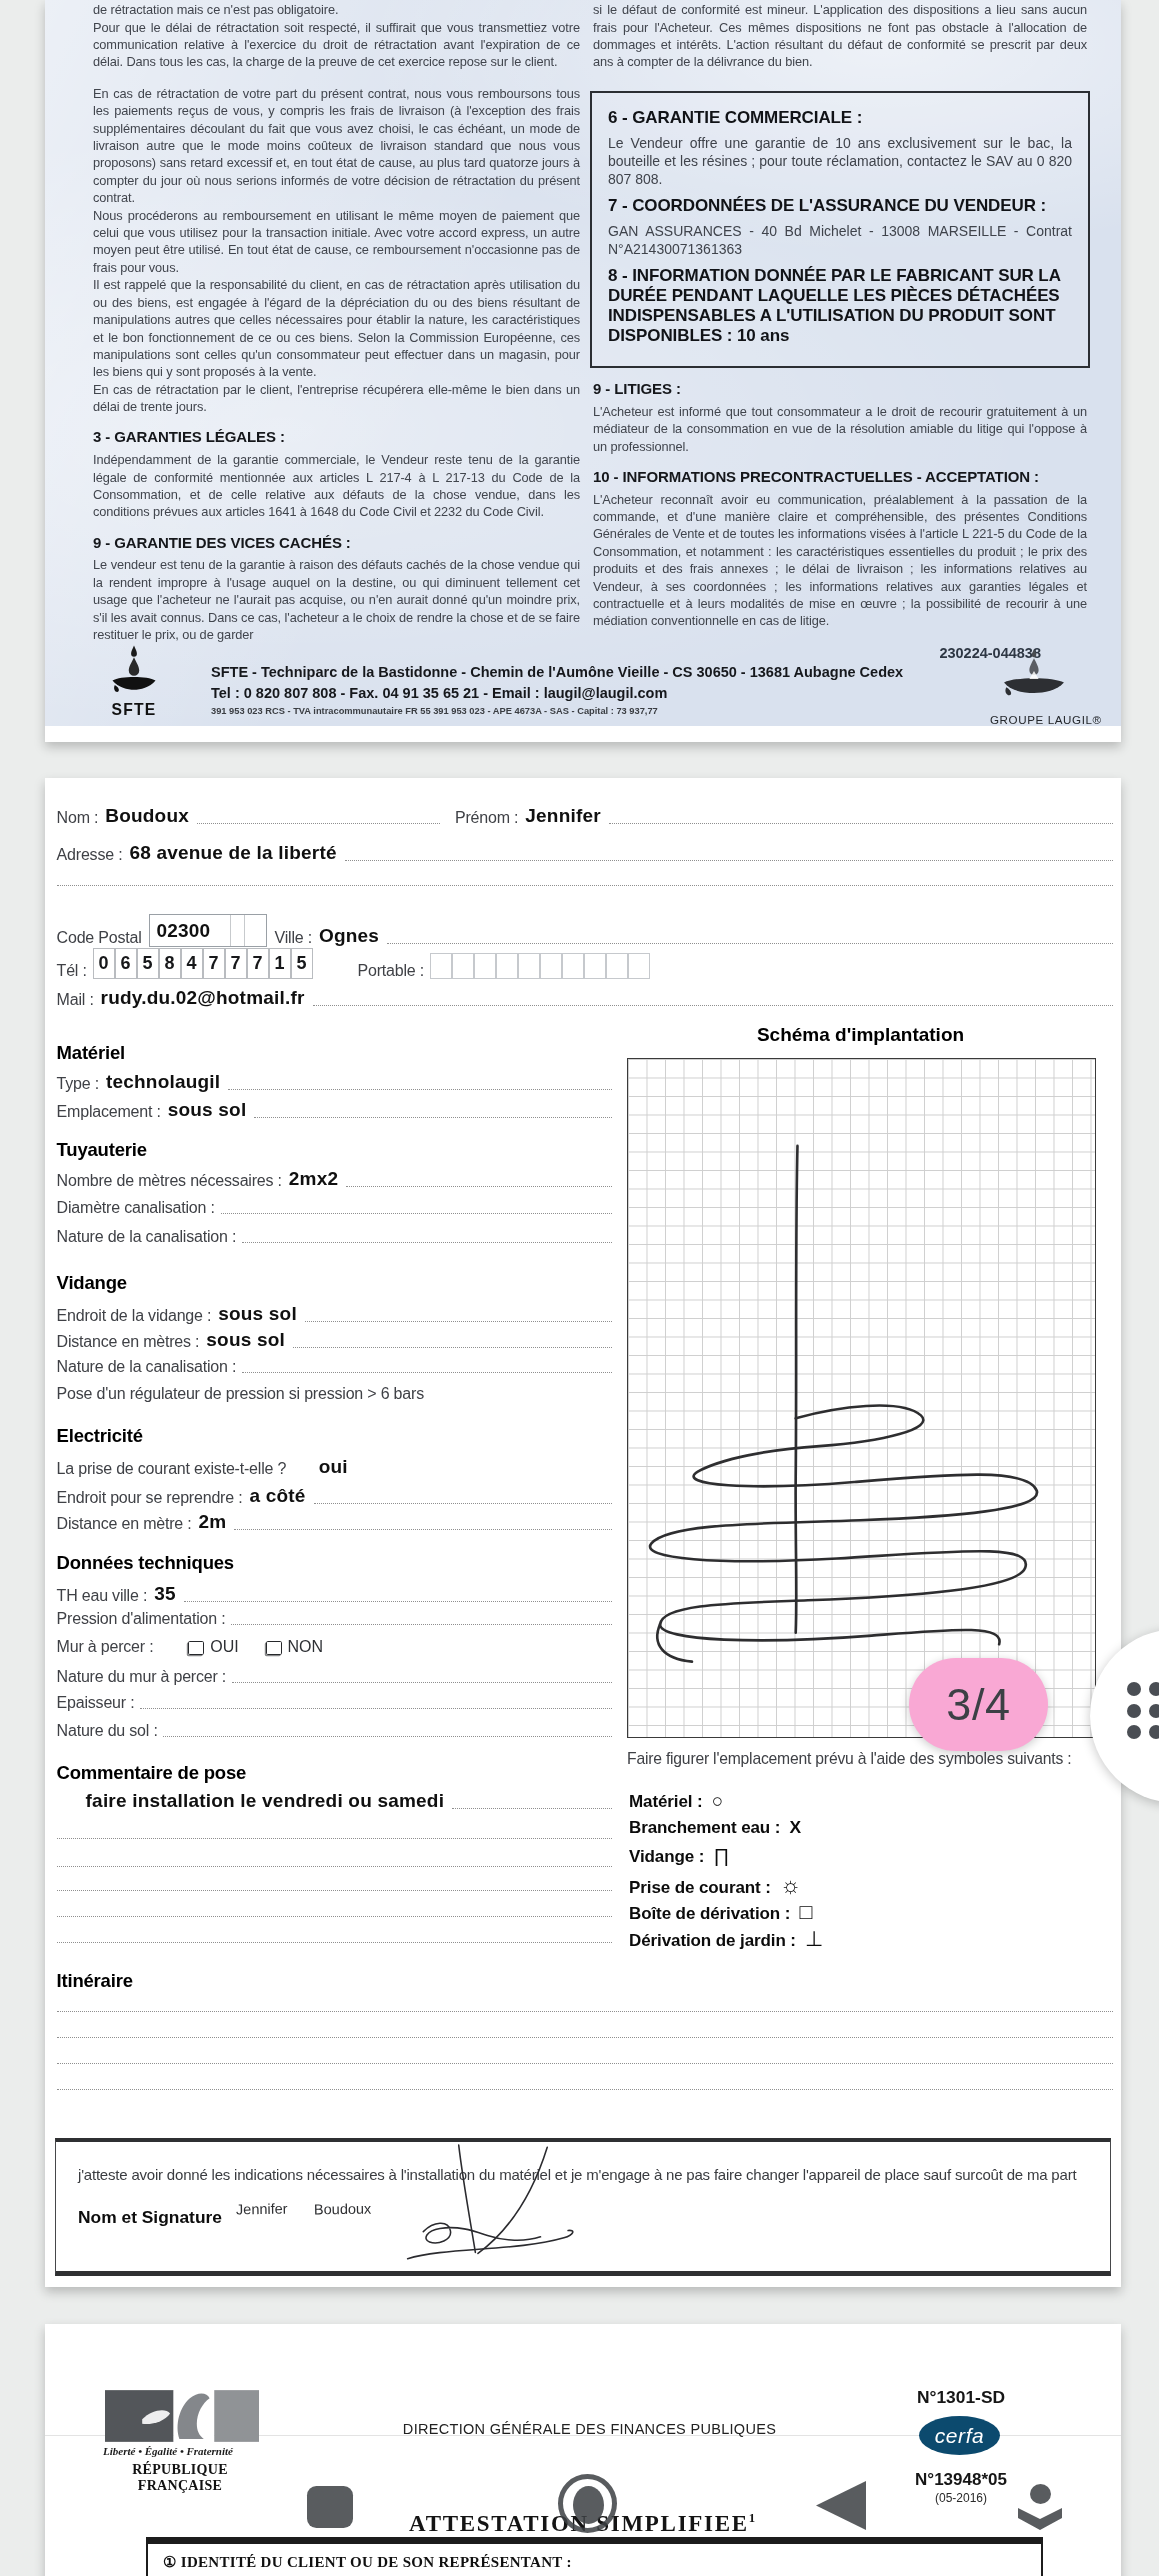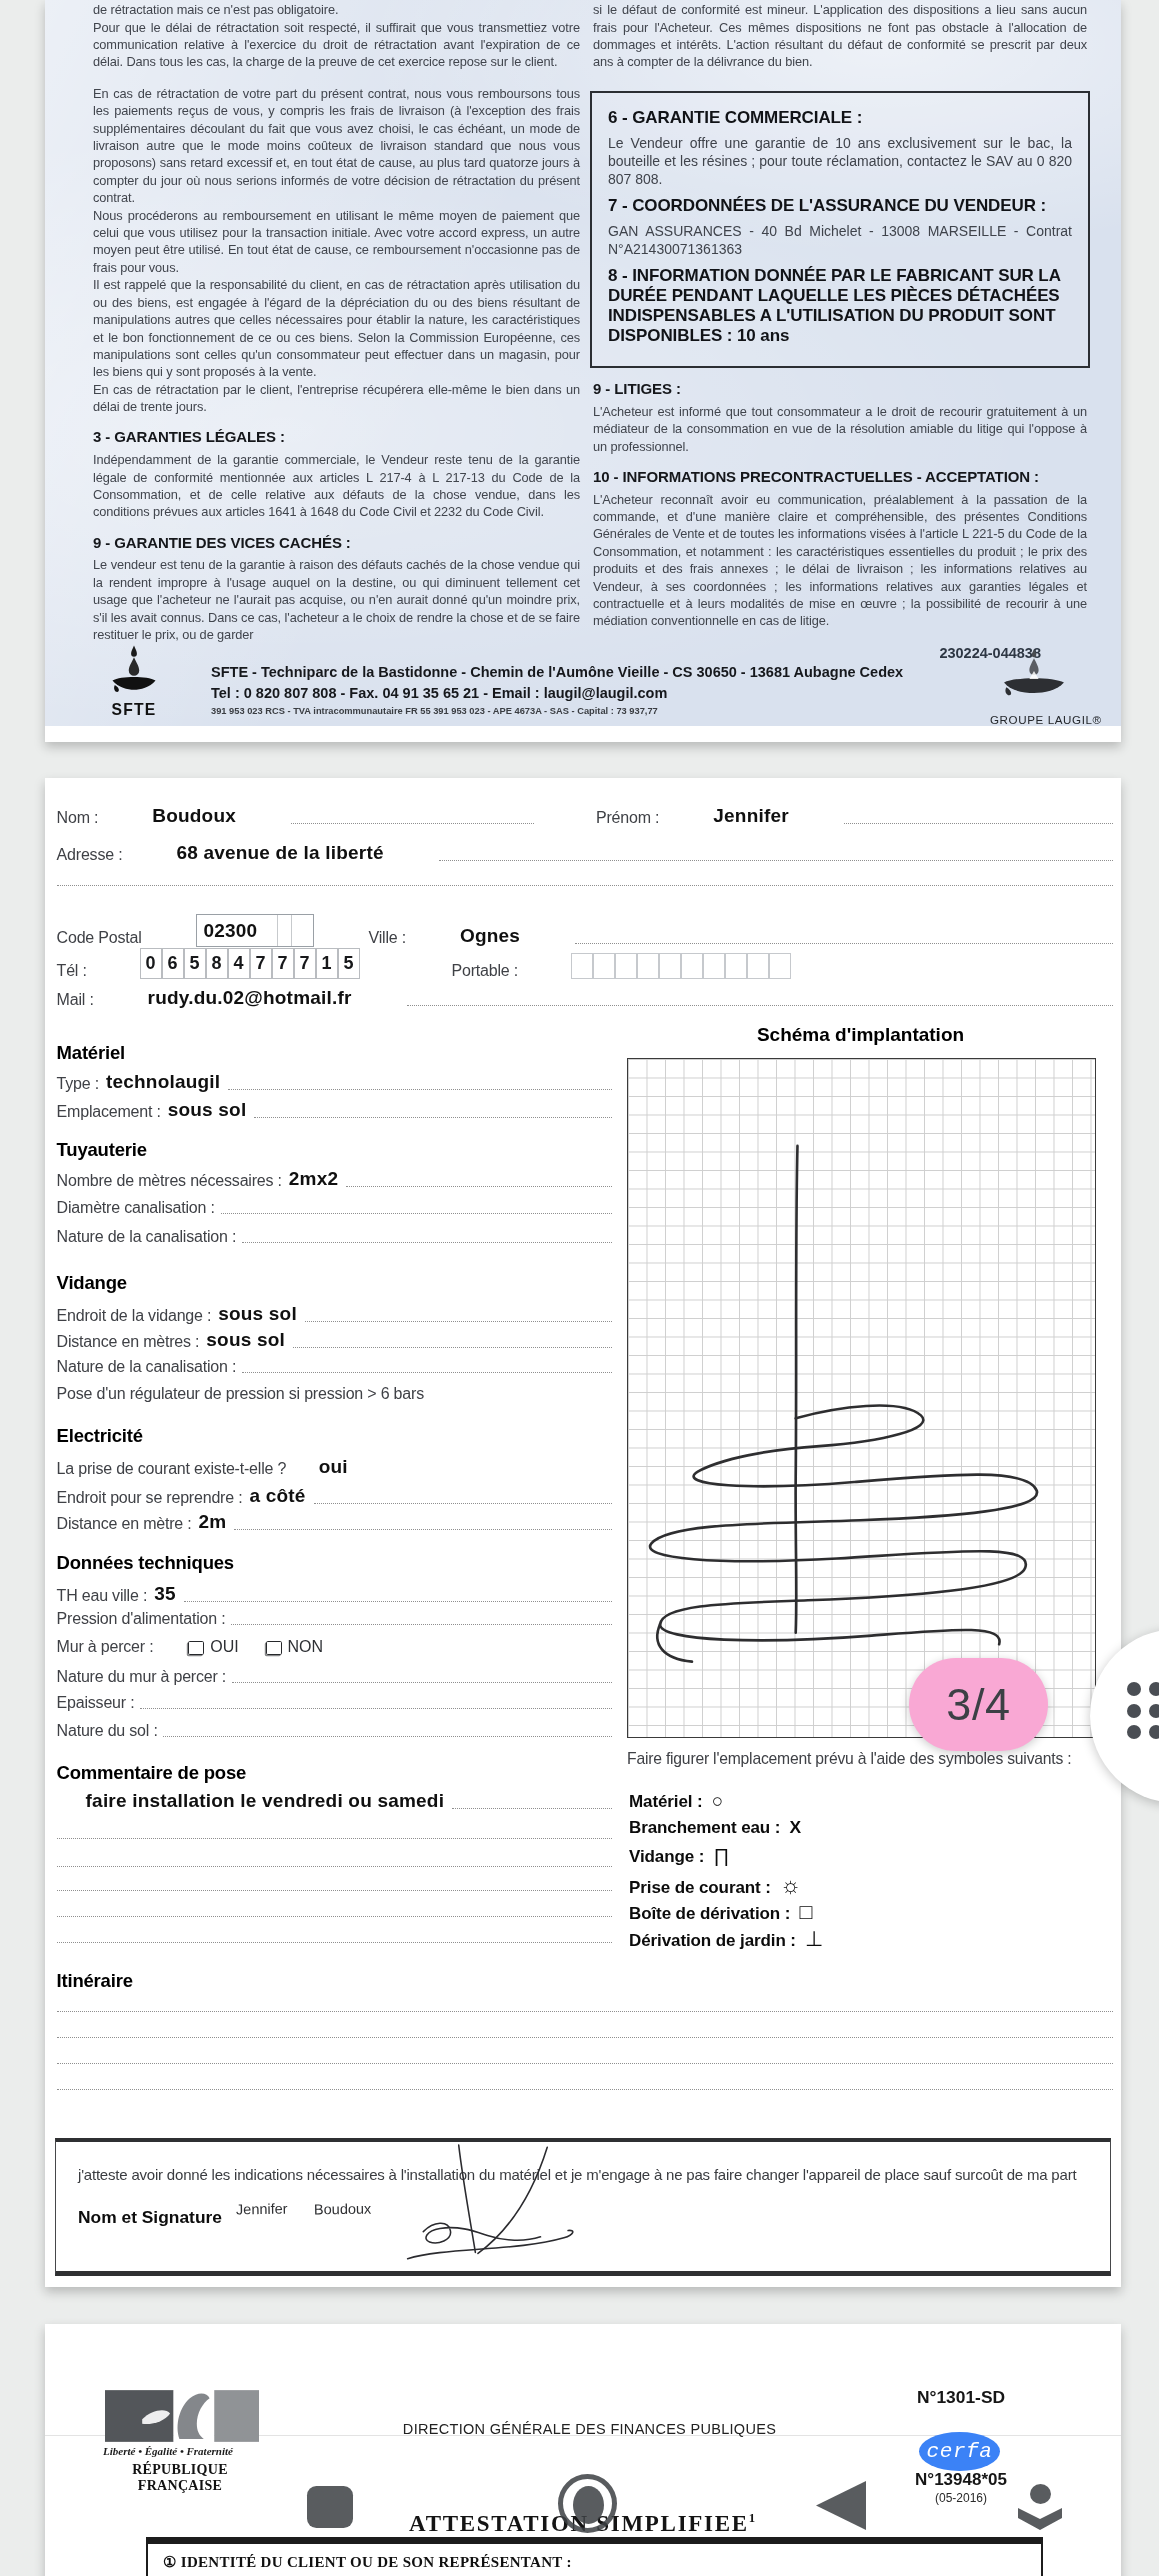--- a/index.html
+++ b/index.html
@@ -27,21 +27,21 @@
   .bp{font-size:14px;line-height:18px;color:#3f434b;text-align:justify;margin:0 0 3.5px;}
   .refnum{font-size:14.5px;font-weight:700;color:#2e3744;text-align:right;margin-top:15px;padding-right:46px;}
   .f1line{position:absolute;left:166px;font-weight:700;color:#16181c;}
   .sftewrap{position:absolute;left:54px;top:642px;width:70px;text-align:center;}
   .sftename{font-size:15.7px;font-weight:700;color:#111;letter-spacing:1.2px;margin-top:1.2px;}
   .glwrap{position:absolute;left:945px;top:648px;width:87px;text-align:center;}
   .glname{font-size:11.6px;color:#23262b;letter-spacing:0.6px;margin-top:10px;white-space:nowrap;}
   
   .page2{top:778px;height:1509px;}
   .rw{position:absolute;left:11.6px;width:555px;display:flex;align-items:flex-end;}
-  .rw.full{width:1056px;gap:47px;}
+  .rw.full{width:1056px;}
   .lbl{font-size:16px;color:#3f4146;white-space:nowrap;letter-spacing:-0.2px;padding-right:5.8px;}
   .val{font-size:19px;font-weight:600;color:#101010;white-space:nowrap;padding:0 8px 0 1.2px;letter-spacing:0.2px;}
   .dl{flex:1;border-bottom:1.7px dotted #8f8f8f;margin-bottom:2.9px;height:1.2px;}
   .sh2{position:absolute;left:11.6px;font-size:18.5px;font-weight:700;color:#000;letter-spacing:-0.2px;}
   .comb{display:flex;margin-bottom:1.2px;}
   .comb .c{width:20px;height:29px;border:1.2px solid #b9bcc0;border-left-width:0.6px;display:grid;place-items:center;
            font-size:18px;font-weight:700;color:#17181a;background:#fff;}
   .comb .c:first-child{border-left-width:1.2px;}
   .comb.empty .c{height:24px;border-color:#c6c9cd;}
   .cpbox{position:relative;width:109px;height:31px;border:1.2px solid #9aa0a6;display:flex;align-items:center;
@@ -67,22 +67,22 @@
   .page3{top:2324px;height:290px;}
   .p3line{position:absolute;left:0;top:111px;width:100%;border-top:1.2px solid #e3e3e3;}
   .marianne{position:absolute;left:60px;top:66px;width:154px;height:52px;display:flex;overflow:hidden;}
   .motto{position:absolute;left:36px;top:121px;width:174px;text-align:center;
          font-family:"Liberation Serif",serif;font-style:italic;font-weight:700;font-size:11px;color:#1c1c1c;}
   .repub{position:absolute;left:48px;top:138px;width:174px;text-align:center;
          font-family:"Liberation Serif",serif;font-weight:700;font-size:14px;color:#121212;letter-spacing:0.3px;}
   .dgfip{position:absolute;left:220px;top:97px;width:649px;text-align:center;font-size:14.5px;color:#222;
          letter-spacing:0.3px;}
   .fno{position:absolute;left:829px;top:63px;width:174px;text-align:center;font-size:17.4px;font-weight:700;color:#161616;}
-  .cerfa{position:absolute;left:874px;top:108px;width:81px;height:39px;background:#3b82f6;border-radius:50%;
-         display:grid;place-items:center;color:#fff;font-family:Liberation Mono, monospace;font-style:italic;
+  .cerfa{position:absolute;left:874px;top:92px;width:81px;height:39px;background:#0c4a6e;border-radius:50%;
+         display:grid;place-items:center;color:#fff;font-family:Liberation Sans, sans-serif;font-style:italic;
          font-size:21px;letter-spacing:0.6px;}
   .fno2{position:absolute;left:829px;top:146px;width:174px;text-align:center;font-size:17px;font-weight:700;color:#161616;}
   .fdate{position:absolute;left:829px;top:167px;width:174px;text-align:center;font-size:12px;color:#2a2a2a;}
   .atitle{position:absolute;left:0;top:187px;width:1076px;text-align:center;
           font-family:"Liberation Serif",serif;font-weight:700;font-size:23px;letter-spacing:1.7px;color:#141414;}
   .idbox{position:absolute;left:101px;top:213px;width:893px;height:104px;background:#fff;
          border:2.3px solid #1c1c1c;border-top:7px solid #1c1c1c;}
   .idh{position:absolute;left:15px;top:9.3px;font-family:"Liberation Serif",serif;font-weight:700;
        font-size:15px;color:#101010;letter-spacing:0.3px;}
   

